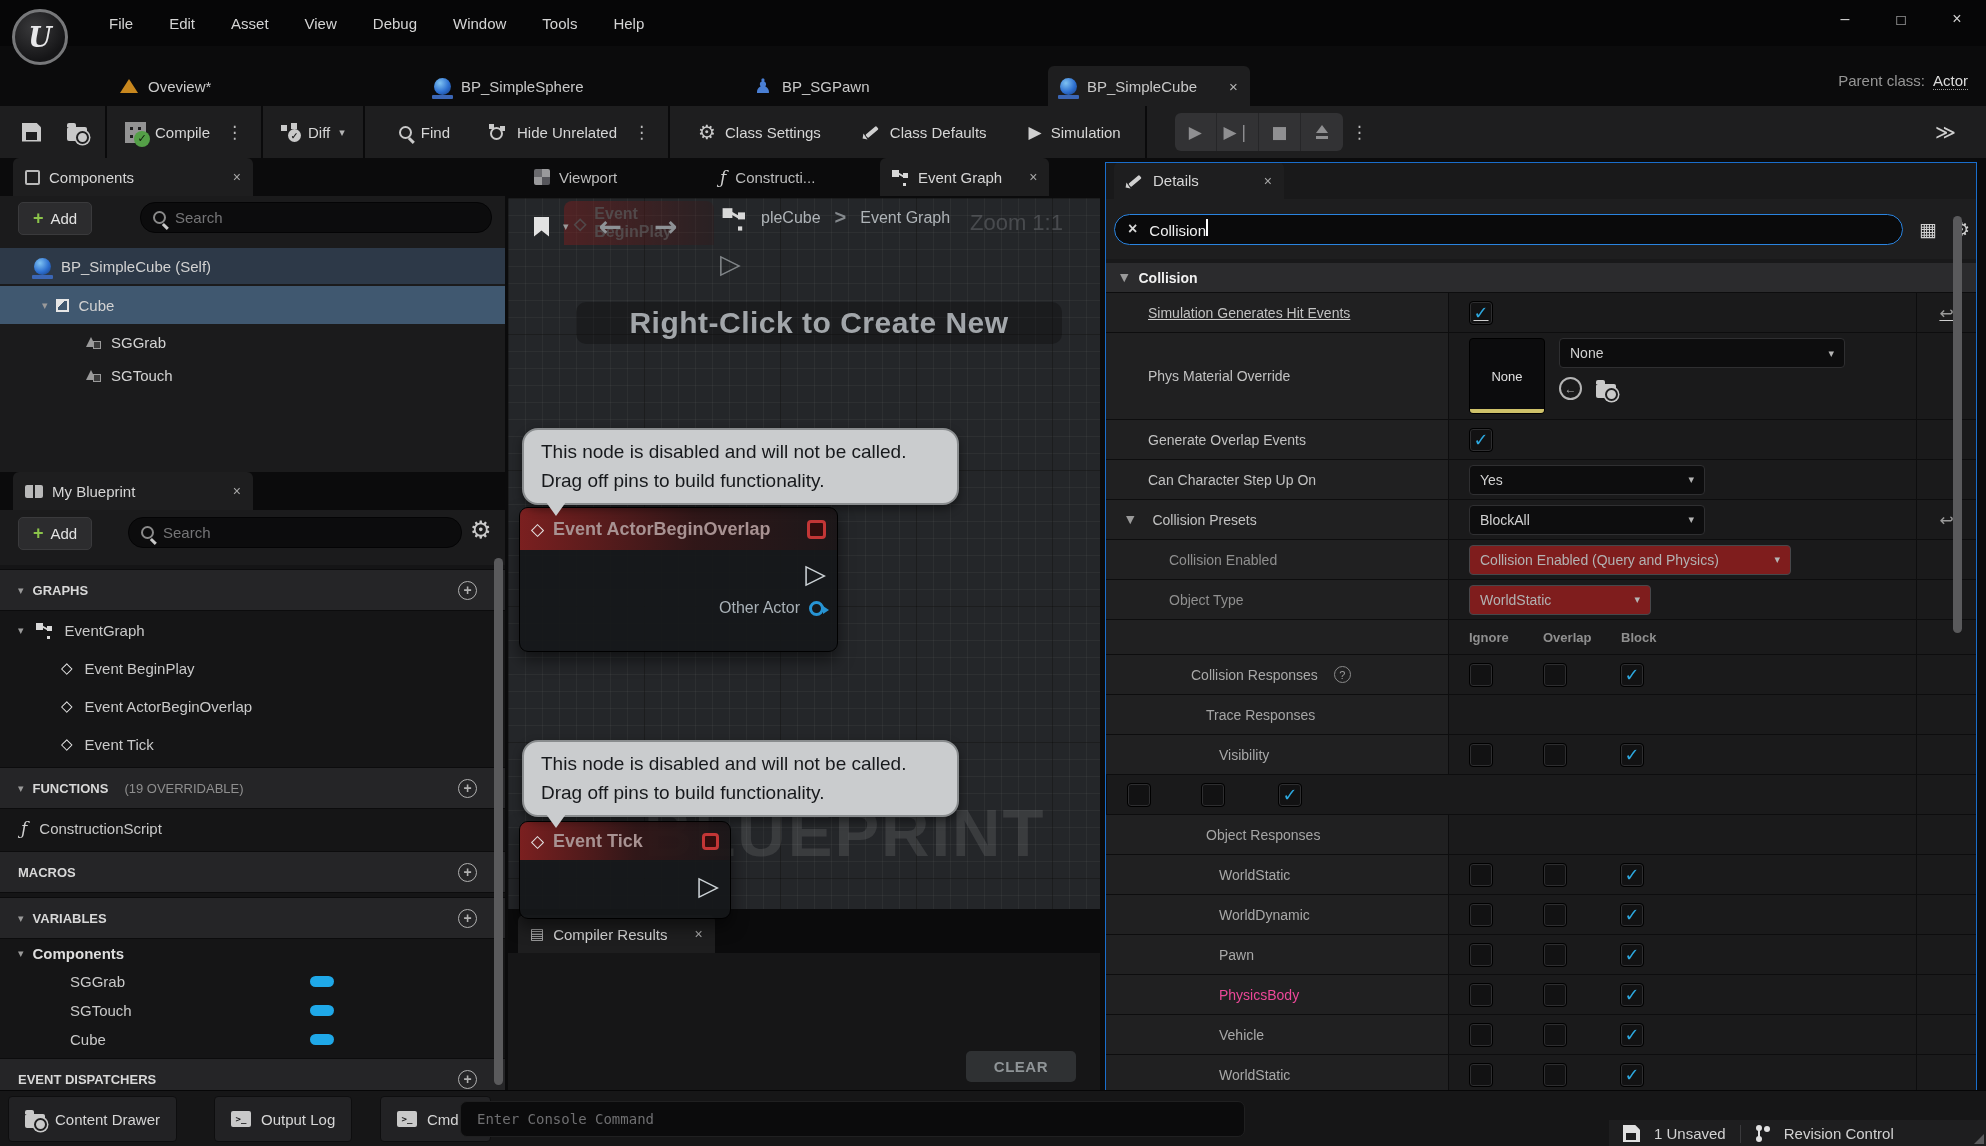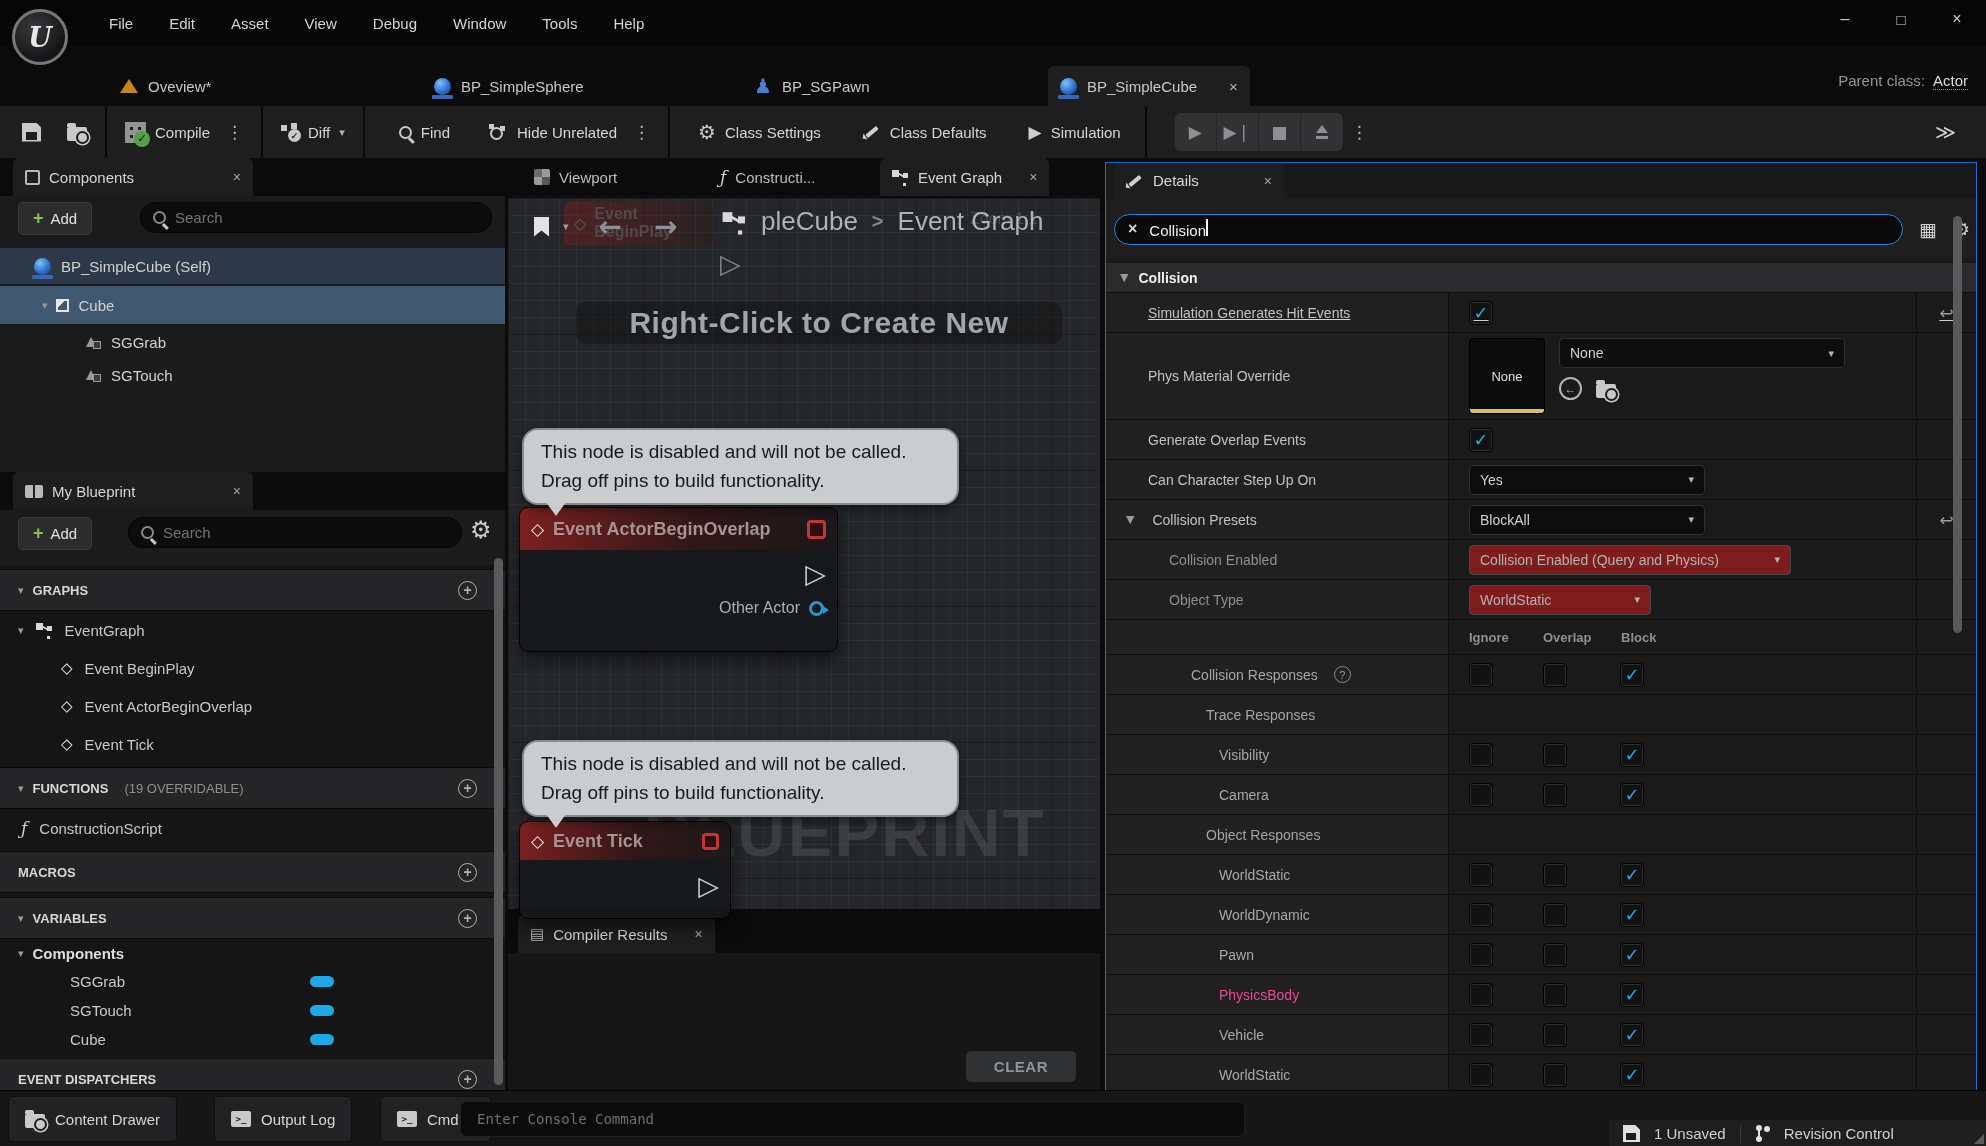--- a/index.html
+++ b/index.html
@@ -107,23 +107,23 @@
   .graphbg { position:absolute; left:0; top:40px; right:0; bottom:0; background-color:#242629;
     background-image:
       linear-gradient(rgba(0,0,0,.38) 1.5px, transparent 1.5px),
       linear-gradient(90deg, rgba(0,0,0,.38) 1.5px, transparent 1.5px),
       linear-gradient(rgba(255,255,255,.04) 1px, transparent 1px),
       linear-gradient(90deg, rgba(255,255,255,.04) 1px, transparent 1px);
     background-size:136px 136px,136px 136px,17px 17px,17px 17px; overflow:hidden; }
   .gtool { position:absolute; display:flex; align-items:center; color:#9ba0a4; }
   .i-bookmark { width:15px; height:20px; background:#e2e2e2; clip-path:polygon(0 0,100% 0,100% 100%,50% 70%,0 100%); }
   .garrow { font-family:"DejaVu Sans", sans-serif; font-size:28px; font-weight:bold; color:#8e9296; }
-  .gbc-text { font-size:26px; color:#aeb3b7; }
+  .gbc-text { font-size:16px; color:#aeb3b7; }
   .gbc-sep { font-size:20px; color:#85898d; font-weight:bold; margin:0 10px; }
-  .zoomghost { position:absolute; font-size:16px; color:rgba(200,205,210,.22); }
+  .zoomghost { position:absolute; font-size:22px; color:rgba(200,205,210,.22); }
   .fadednode { position:absolute; opacity:.5; }
   .fadednode .fhead { height:44px; background:linear-gradient(90deg, rgba(130,30,30,.9), rgba(60,18,18,.45)); border-radius:8px 8px 0 0; display:flex; align-items:center; padding:0 10px; gap:8px; color:#7d6a6a; font-weight:bold; font-size:16px; }
   .hintplate { position:absolute; background:rgba(8,8,8,.32); border-radius:10px; display:flex; align-items:center; justify-content:center;
      font-size:30px; font-weight:bold; color:#a2a6aa; letter-spacing:.5px; }
   .gtip { position:absolute; background:#caccce; color:#17191c; border:2px solid #898c8e; border-radius:16px; padding:7px 17px; font-size:19px; line-height:1.55; box-shadow:0 4px 10px rgba(0,0,0,.45); z-index:6; }
   .gtip::after { content:""; position:absolute; left:22px; bottom:-13px; width:0; height:0; border-left:10px solid transparent; border-right:10px solid transparent; border-top:14px solid #caccce; }
   .gnode { position:absolute; background:rgba(22,24,26,.93); border:1px solid #000; border-radius:9px; box-shadow:0 8px 16px rgba(0,0,0,.5); z-index:4; }
   .nhead { height:42px; background:linear-gradient(90deg, rgba(128,32,32,.95), rgba(70,22,22,.55) 55%, rgba(45,20,20,.25)); border-radius:8px 8px 0 0; display:flex; align-items:center; padding:0 11px; gap:9px; }
   .nhead .ntitle { color:#a89292; font-weight:bold; font-size:18px; flex:1; }
   .nhead .ndiamond { color:#e8e8e8; font-size:17px; font-family:"DejaVu Sans", sans-serif; }
@@ -640,23 +640,20 @@
           <div class="dvalue">
             <span class="chk" style="position: absolute; left: 20px; top: 8px;"></span>
             <span class="chk" style="position: absolute; left: 94px; top: 8px;"></span>
             <span class="chk" style="position: absolute; left: 171px; top: 8px;">
               <span class="tick">✓</span>
             </span>
           </div>
           <div class="drevert"></div>
         </div>
         <div class="drow" style="height: 40px;">
-          <div class="dname" style="padding-left: 113px;">
-            <span style="color: rgb(168, 168, 168);">Camera</span>
-          </div>
           <div class="dvalue">
             <span class="chk" style="position: absolute; left: 20px; top: 8px;"></span>
             <span class="chk" style="position: absolute; left: 94px; top: 8px;"></span>
             <span class="chk" style="position: absolute; left: 171px; top: 8px;">
               <span class="tick">✓</span>
             </span>
           </div>
           <div class="drevert"></div>
         </div>
         <div class="drow" style="height: 40px;">

